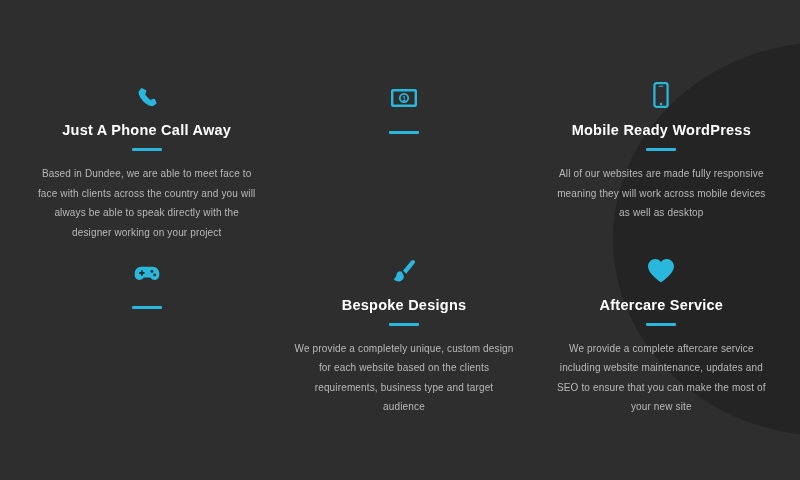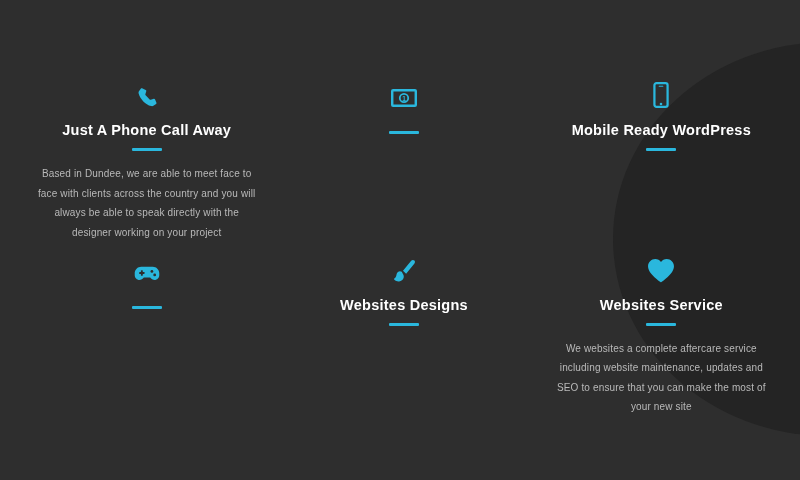--- a/index.html
+++ b/index.html
@@ -120,20 +120,21 @@
     <div class="card">
       <div class="card-icon">
         <svg width="16" height="26" viewBox="0 0 18 30" fill="none">
           <rect x="1.4" y="1.4" width="15.2" height="27.2" rx="2.4" stroke="#2ab7dd" stroke-width="2.6"></rect>
           <rect x="6.2" y="4.4" width="5.6" height="1.1" rx="0.55" fill="#2ab7dd"></rect>
           <circle cx="9" cy="25.3" r="1.5" fill="#2ab7dd"></circle>
         </svg>
       </div>
       <div class="card-title">Mobile Ready WordPress</div>
       <div class="card-divider"></div>
+      <div class="card-text">All of our websites are made fully responsive meaning they will work across mobile devices as well as desktop</div>
     </div>
 
     <div class="card">
       <div class="card-icon">
         <svg width="28" height="18" viewBox="0 0 34 22" fill="#2ab7dd">
           <path d="M10 2h14c4.4 0 8 3.6 8 8v2.4c0 3.2-2.6 5.8-5.8 5.8-1.6 0-3.1-.7-4.2-1.8l-1.1-1.1h-7.8l-1.1 1.1C10.9 17.5 9.4 18.2 7.8 18.2 4.6 18.2 2 15.6 2 12.4V10c0-4.4 3.6-8 8-8z"></path>
           <rect x="7.4" y="8.6" width="6.6" height="2.3" rx="0.6" fill="#2e2e2e"></rect>
           <rect x="9.55" y="6.45" width="2.3" height="6.6" rx="0.6" fill="#2e2e2e"></rect>
           <circle cx="23" cy="7.9" r="1.7" fill="#2e2e2e"></circle>
           <circle cx="26.4" cy="12.1" r="1.7" fill="#2e2e2e"></circle>
@@ -142,29 +143,30 @@
       <div class="card-divider"></div>
     </div>
 
     <div class="card">
       <div class="card-icon">
         <svg width="24" height="24" viewBox="0 0 26 26" fill="#2ab7dd">
           <path d="M24.3 1.7c-1-1-2.6-.9-3.5.2L11.9 12.6l3.4 3.4L24.1 5.2c.9-1 1.1-2.5.2-3.5z"></path>
           <path d="M10.6 13.9c-1.3-.9-3-.8-4.2.3-1.1 1-1.4 2.4-1.7 3.6-.3 1.3-.7 2.3-1.9 3-.6.4-.7 1.2-.2 1.7 1.3 1.3 3.2 2 5.1 1.8 2.3-.2 4.3-1.8 4.9-4 .4-1.5.1-3.1-.9-4.3l-1.1-2.1z"></path>
         </svg>
       </div>
-      <div class="card-title">Websites Designs</div>
+      <div class="card-title">Bespoke Designs</div>
       <div class="card-divider"></div>
+      <div class="card-text">We provide a completely unique, custom design for each website based on the clients requirements, business type and target audience</div>
     </div>
 
     <div class="card">
       <div class="card-icon">
         <svg width="28" height="25" viewBox="0 0 30 27" fill="#2ab7dd">
           <path d="M15 26.2S1 17.6 1 8.9C1 4.5 4.5 1 8.8 1c2.6 0 4.9 1.3 6.2 3.2C16.3 2.3 18.6 1 21.2 1 25.5 1 29 4.5 29 8.9c0 8.7-14 17.3-14 17.3z"></path>
         </svg>
       </div>
-      <div class="card-title">Websites Service</div>
+      <div class="card-title">Aftercare Service</div>
       <div class="card-divider"></div>
-      <div class="card-text">We websites a complete aftercare service including website maintenance, updates and SEO to ensure that you can make the most of your new site</div>
+      <div class="card-text">We provide a complete aftercare service including website maintenance, updates and SEO to ensure that you can make the most of your new site</div>
     </div>
 
   </div>
 </div>
 
 </body></html>

